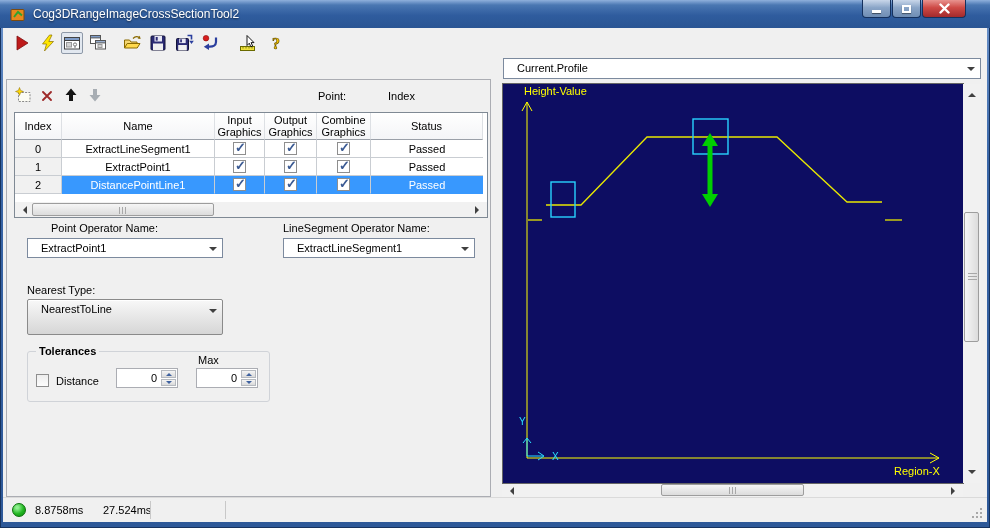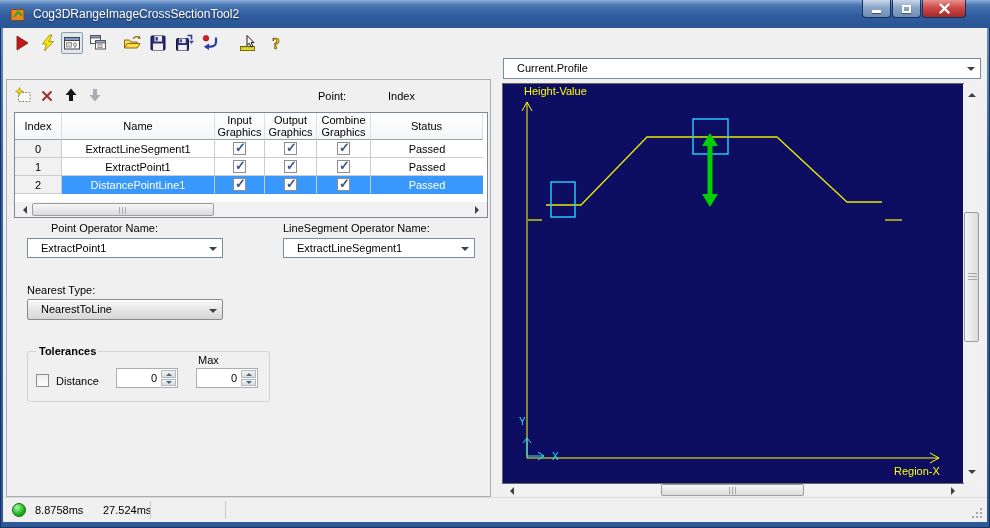--- a/index.html
+++ b/index.html
@@ -320,21 +320,21 @@
     <span class="arrow"></span>
   </div>
 
   <div class="lbl" style="left:283px; top:222px;">LineSegment Operator Name:</div>
   <div class="combo" style="left:283px; top:238px; width:192px;">
     <span>ExtractLineSegment1</span>
     <span class="arrow"></span>
   </div>
 
   <div class="lbl" style="left:27px; top:284px;">Nearest Type:</div>
-  <div class="combo raised" style="left:27px; top:299px; width:196px; height:21px;">
+  <div class="combo raised" style="left:27px; top:299px; width:196px; height:36px;">
     <span>NearestToLine</span>
     <span class="arrow" style="top:9px"></span>
   </div>
 
   <div class="group">
     <div class="group-legend">Tolerances</div>
     <span class="uncb" style="left:8px; top:22px;"></span>
     <div class="lbl" style="left:28px; top:23px;">Distance</div>
     <div class="lbl" style="left:90px; top:16px;">Min</div>
     <div class="spin" style="left:88px; top:16px;">

